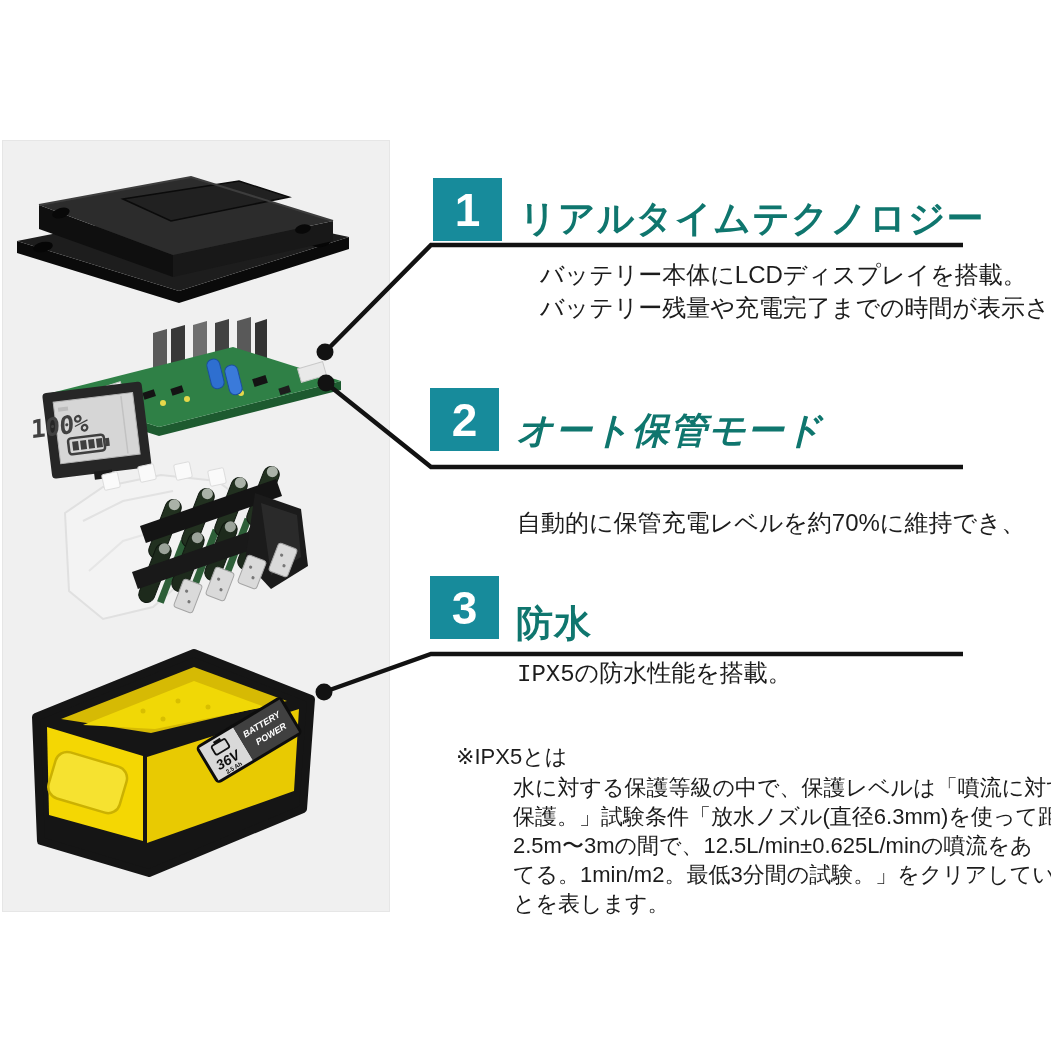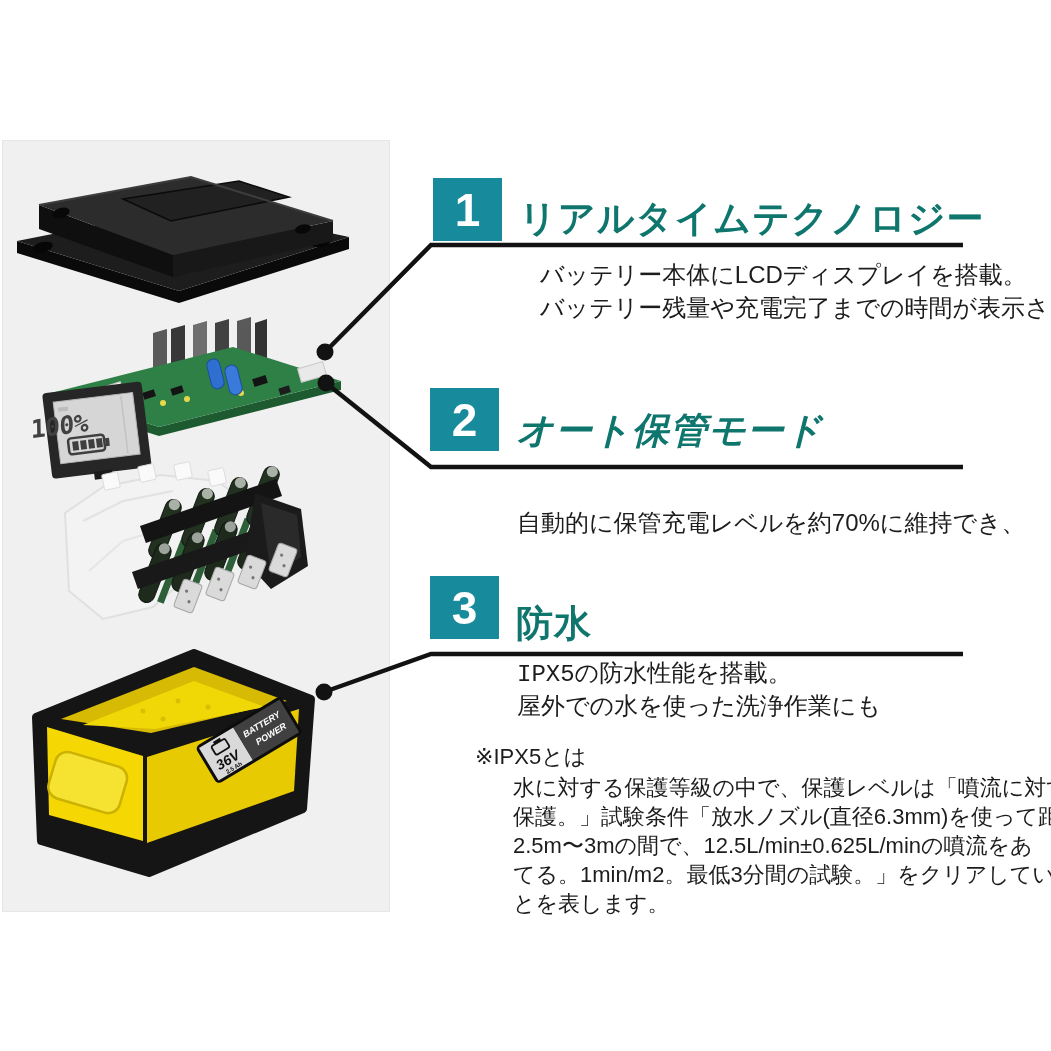--- a/index.html
+++ b/index.html
@@ -224,24 +224,23 @@
   <div class="sec-body" style="left:517px;top:482px;margin-top:24px;">
     <div>自動的に保管充電レベルを約70%に維持でき、</div>
   </div>
 
   <div class="numbox" style="left:430px;top:576px;">
     <span>3</span>
   </div>
   <div class="sec-title" style="left:516px;top:599px;">防水</div>
   <div class="sec-body" style="left:517px;top:658px;font-family:Liberation Mono, monospace;">
     <div>IPX5の防水性能を搭載。</div>
-    <div>屋外での水を使った洗浄作業にも</div>
-  </div>
-
-  <div class="fn-marker" style="left:475px;top:742px;">※IPX5とは</div>
+  </div>
+
+  <div class="fn-marker" style="left:456px;top:742px;">※IPX5とは</div>
   <div class="fn-body" style="left:513px;top:773px;">
     <div>水に対する保護等級の中で、保護レベルは「噴流に対する</div>
     <div>保護。」試験条件「放水ノズル(直径6.3mm)を使って距離</div>
     <div>2.5m〜3mの間で、12.5L/min±0.625L/minの噴流をあ</div>
     <div>てる。1min/m2。最低3分間の試験。」をクリアしているこ</div>
     <div>とを表します。</div>
   </div>
 
 </div>
 

